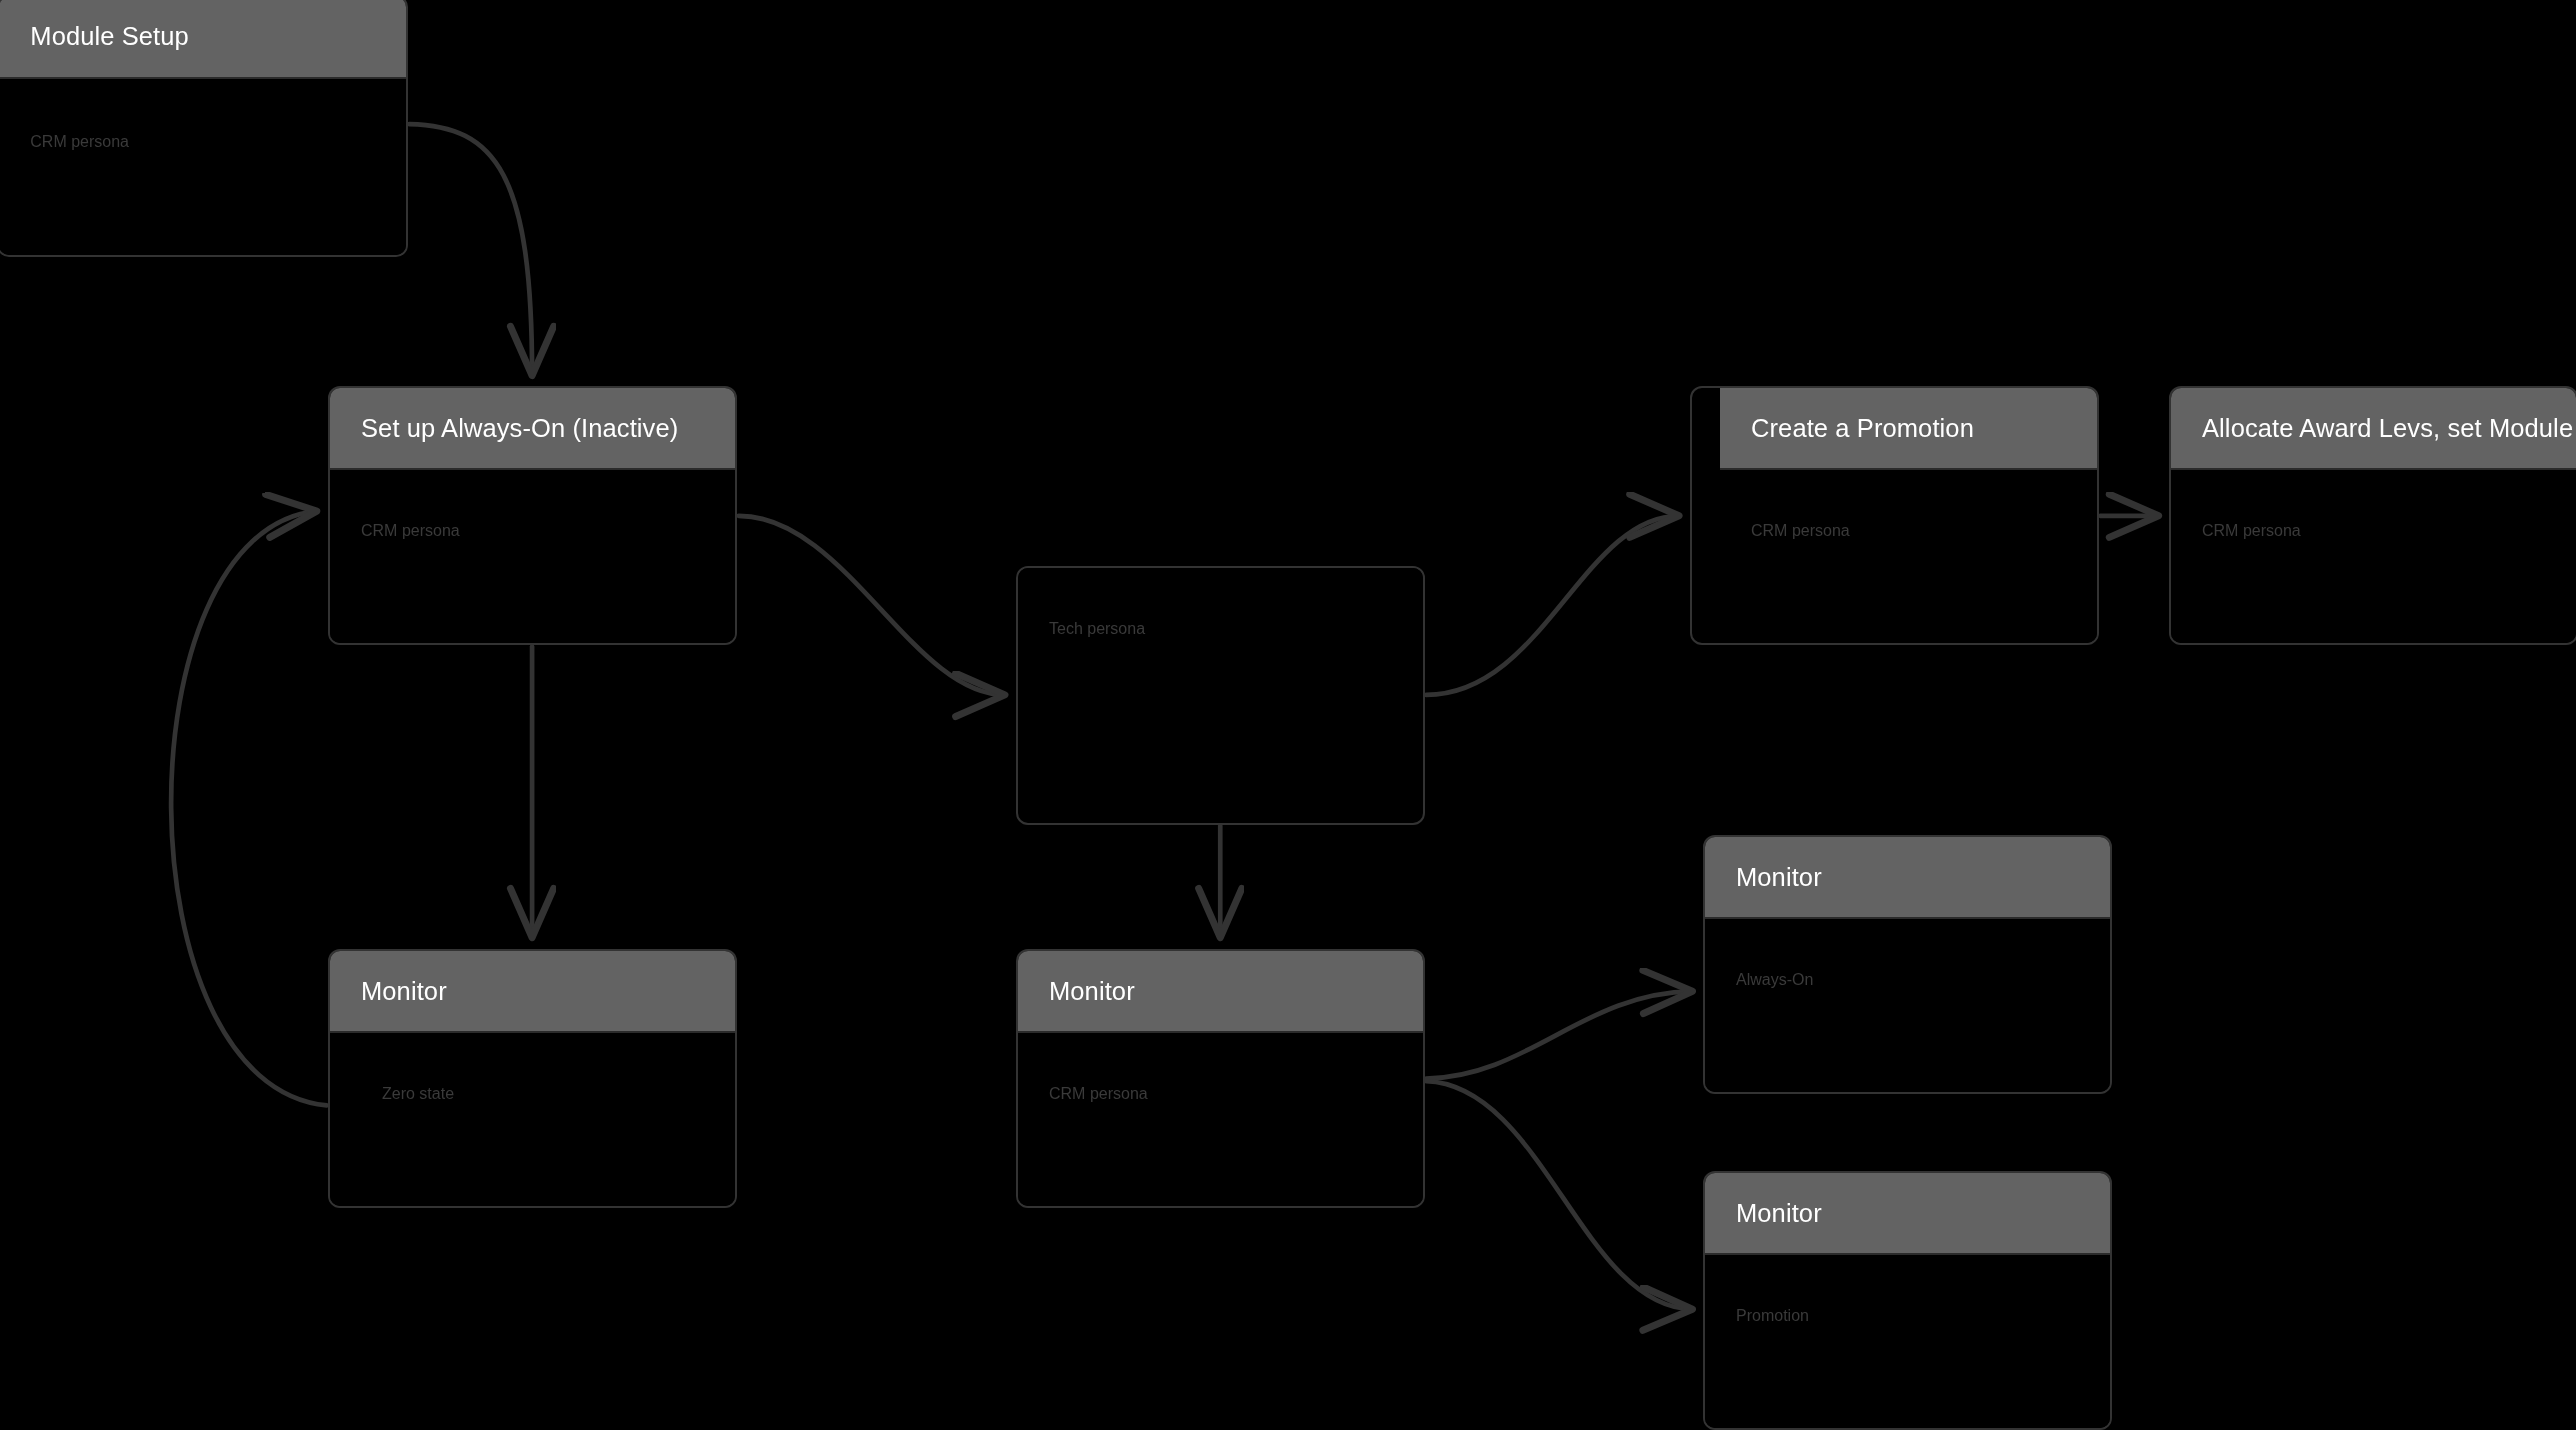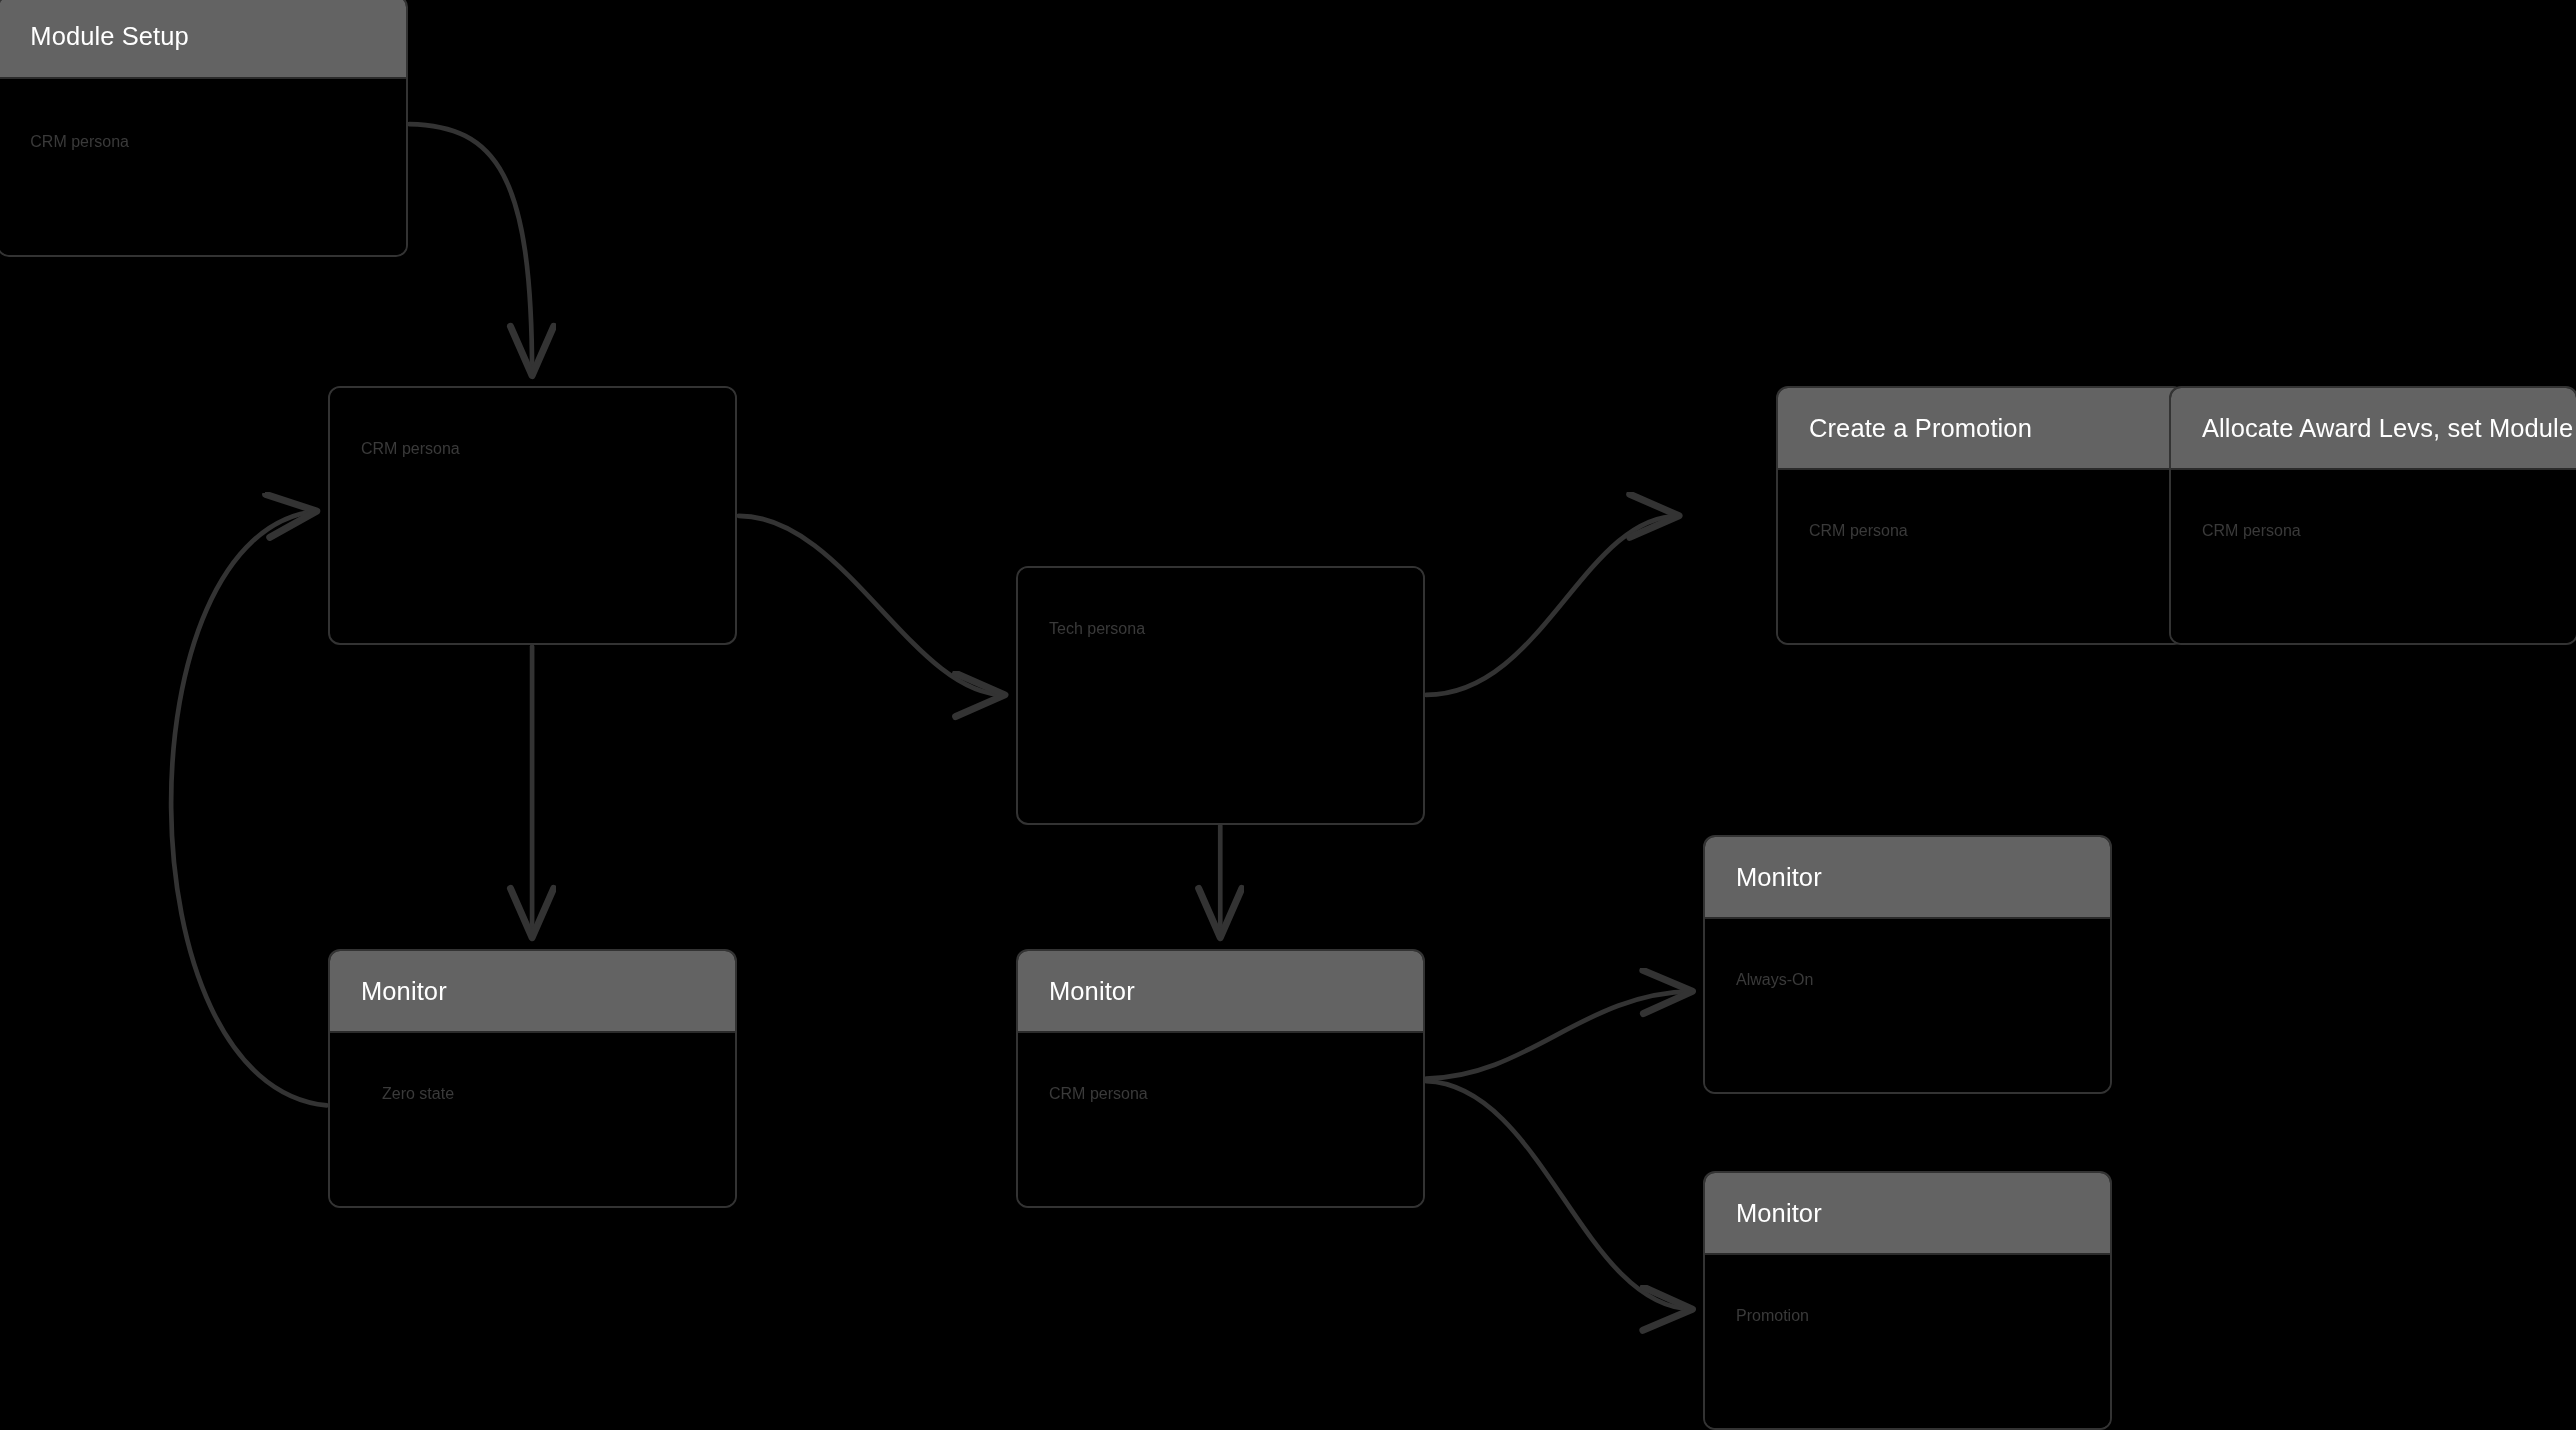--- a/index.html
+++ b/index.html
@@ -102,32 +102,35 @@
   <div class="node" style="left:-2.7px; top:-5.4px; width:411px; height:262px;">
     <div class="node-header" style="height:82px;">
       <span>Module Setup</span>
     </div>
     <div class="node-body" style="height:180px;">
       <span class="node-body-label" style="top:54px;">CRM persona</span>
     </div>
   </div>
 
   <div class="node" style="left:328px; top:386px; width:409px; height:259px;">
+    <div class="node-header" style="height:82px;">
+      <span>Set up Always-On (Inactive)</span>
+    </div>
     <div class="node-body" style="height:177px;">
       <span class="node-body-label" style="top:52px;">CRM persona</span>
     </div>
   </div>
 
   <div class="node" style="left:1016px; top:566px; width:409px; height:259px;">
     <div class="node-body" style="height:177px;">
       <span class="node-body-label" style="top:52px;text-align:center;">Tech persona</span>
     </div>
   </div>
 
-  <div class="node" style="left:1776px; top:386px; width:409px; height:259px;">
+  <div class="node" style="left:1690px; top:386px; width:409px; height:259px;padding-left:28px;">
     <div class="node-header" style="height:82px;">
       <span>Create a Promotion</span>
     </div>
     <div class="node-body" style="height:177px;">
       <span class="node-body-label" style="top:52px;">CRM persona</span>
     </div>
   </div>
 
   <div class="node" style="left:2169px; top:386px; width:409px; height:259px;">
     <div class="node-header" style="height:82px;">

